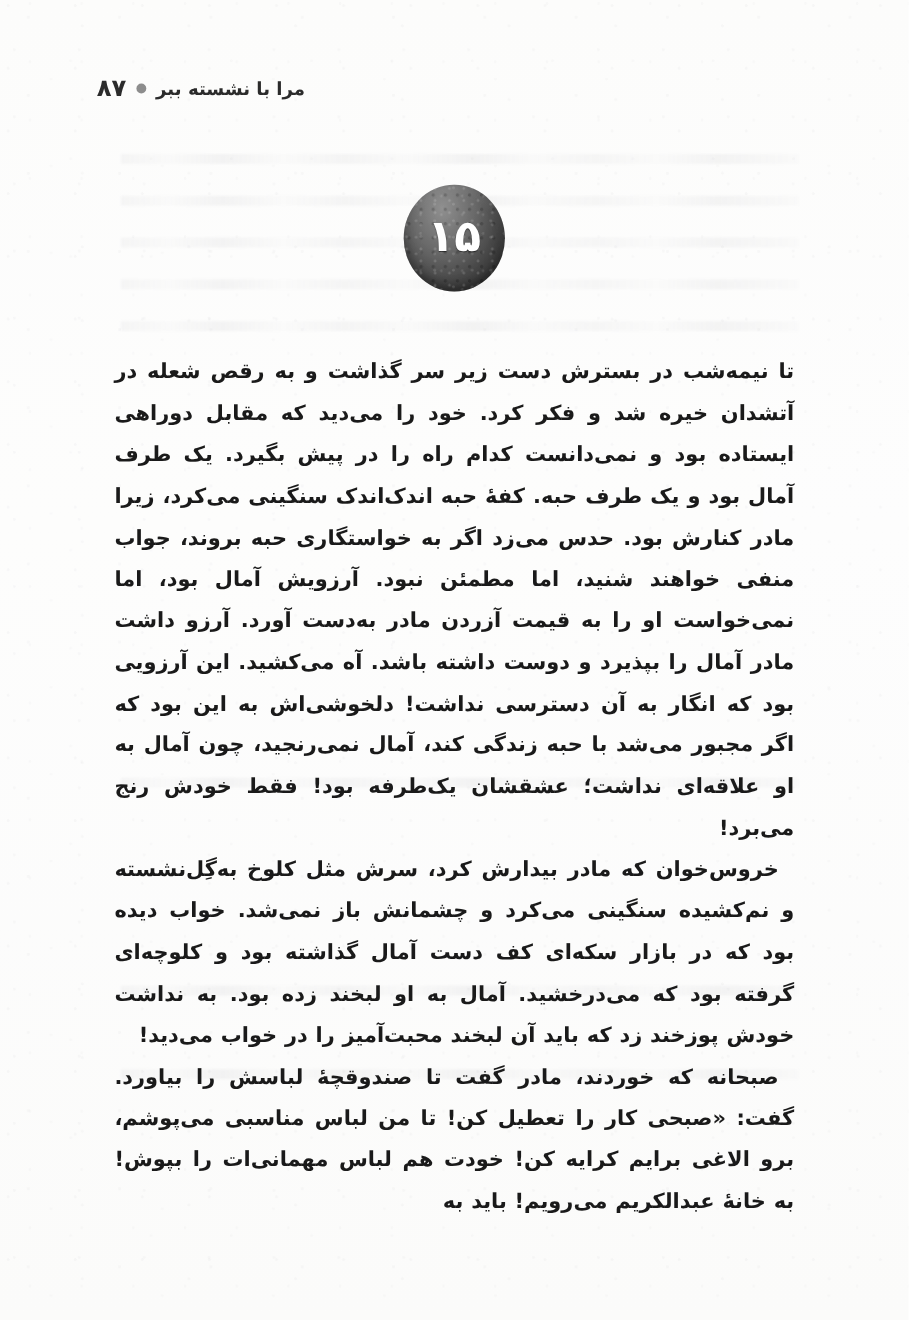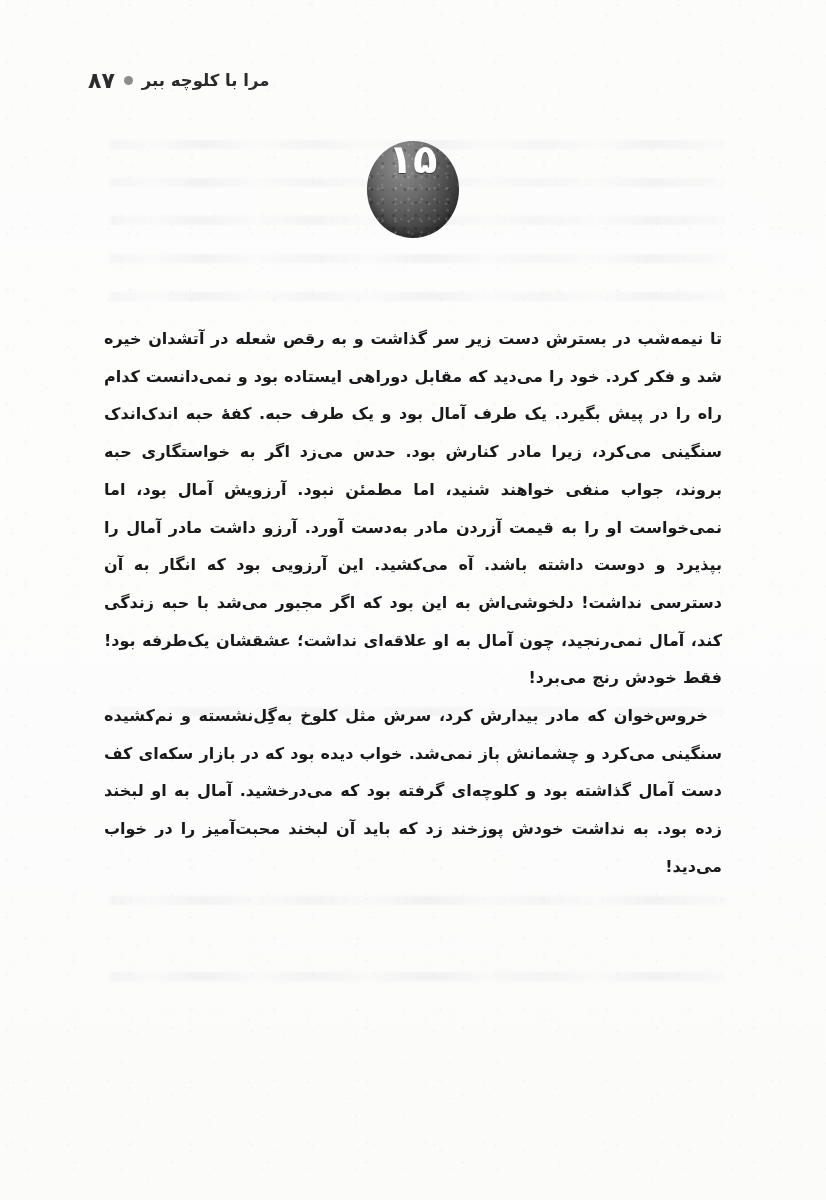--- a/index.html
+++ b/index.html
@@ -83,31 +83,31 @@
   }
   .running-head .rh-folio {
     font-size: 22px;
     font-weight: 700;
     color: #2b2b2b;
   }
 
   
   .chapter-ornament {
     position: absolute;
-    top: 141px;
+    top: 168px;
     left: 50%;
     transform: translateX(-50%);
     width: 92px;
     height: 97px;
     border-radius: 50%;
     background:
       radial-gradient(ellipse at 38% 22%, #8e8e8e 0%, #6a6a6a 38%, #4e4e4e 62%, #3a3a3a 85%, #2e2e2e 100%);
     box-shadow: inset 0 -4px 10px rgba(0,0,0,.35), inset 0 4px 8px rgba(255,255,255,.10);
     display: flex;
-    align-items: flex-start;
+    align-items: center;
     justify-content: center;
     filter: contrast(1.12) grayscale(1);
   }
   .chapter-ornament::after {
     content: "";
     position: absolute;
     inset: 0;
     border-radius: 50%;
     background:
       radial-gradient(circle at 20% 30%, rgba(255,255,255,.14) 0 1px, transparent 1.6px),
@@ -133,21 +133,21 @@
     position: absolute;
     top: 320px;
     right: 104px;
     width: 618px;
     direction: rtl;
     text-align: justify;
     text-align-last: right;
     color: #1a1a1a;
   }
   .para {
-    font-size: 16px;
+    font-size: 19px;
     line-height: 37.7px;
     font-weight: 600;
     margin: 0;
     text-justify: inter-word;
     word-spacing: .5px;
   }
   .para.indent {
     text-indent: 14px;
   }
 </style>
@@ -161,27 +161,28 @@
   <div class="ghost-band" style="top:140px;"></div>
   <div class="ghost-band" style="top:178px;"></div>
   <div class="ghost-band" style="top:216px;"></div>
   <div class="ghost-band" style="top:254px;"></div>
   <div class="ghost-band" style="top:292px;"></div>
   <div class="ghost-band" style="top:707px;"></div>
   <div class="ghost-band" style="top:896px;"></div>
   <div class="ghost-band" style="top:972px;"></div>
 
   <div class="running-head">
-    <span class="rh-title">مرا با کلوچه ببر</span>
+    <span class="rh-title">مرا با نشسته ببر</span>
     <span class="rh-dot"></span>
     <span class="rh-folio">۸۷</span>
   </div>
 
   <div class="chapter-ornament">
     <span class="chapter-number">۱۵</span>
   </div>
 
   <div class="body-text">
     <p class="para">تا نیمه‌شب در بسترش دست زیر سر گذاشت و به رقص شعله در آتشدان خیره شد و فکر کرد. خود را می‌دید که مقابل دوراهی ایستاده بود و نمی‌دانست کدام راه را در پیش بگیرد. یک طرف آمال بود و یک طرف حبه. کفهٔ حبه اندک‌اندک سنگینی می‌کرد، زیرا مادر کنارش بود. حدس می‌زد اگر به خواستگاری حبه بروند، جواب منفی خواهند شنید، اما مطمئن نبود. آرزویش آمال بود، اما نمی‌خواست او را به قیمت آزردن مادر به‌دست آورد. آرزو داشت مادر آمال را بپذیرد و دوست داشته باشد. آه می‌کشید. این آرزویی بود که انگار به آن دسترسی نداشت! دلخوشی‌اش به این بود که اگر مجبور می‌شد با حبه زندگی کند، آمال نمی‌رنجید، چون آمال به او علاقه‌ای نداشت؛ عشقشان یک‌طرفه بود! فقط خودش رنج می‌برد!</p>
     <p class="para indent">خروس‌خوان که مادر بیدارش کرد، سرش مثل کلوخ به‌گِل‌نشسته و نم‌کشیده سنگینی می‌کرد و چشمانش باز نمی‌شد. خواب دیده بود که در بازار سکه‌ای کف دست آمال گذاشته بود و کلوچه‌ای گرفته بود که می‌درخشید. آمال به او لبخند زده بود. به نداشت خودش پوزخند زد که باید آن لبخند محبت‌آمیز را در خواب می‌دید!</p>
+    <p class="para indent">صبحانه که خوردند، مادر گفت تا صندوقچهٔ لباسش را بیاورد. گفت: «صبحی کار را تعطیل کن! تا من لباس مناسبی می‌پوشم، برو الاغی برایم کرایه کن! خودت هم لباس مهمانی‌ات را بپوش! به خانهٔ عبدالکریم می‌رویم! باید به</p>
   </div>
 
 </div>
 
 </body></html>

